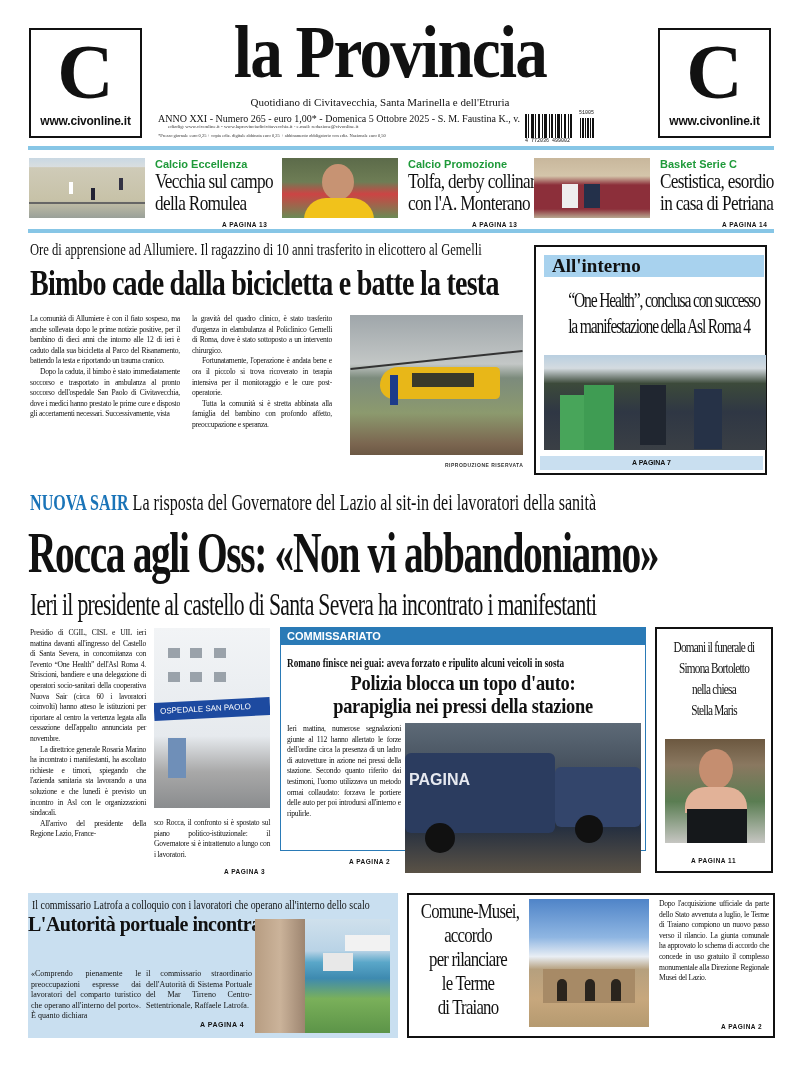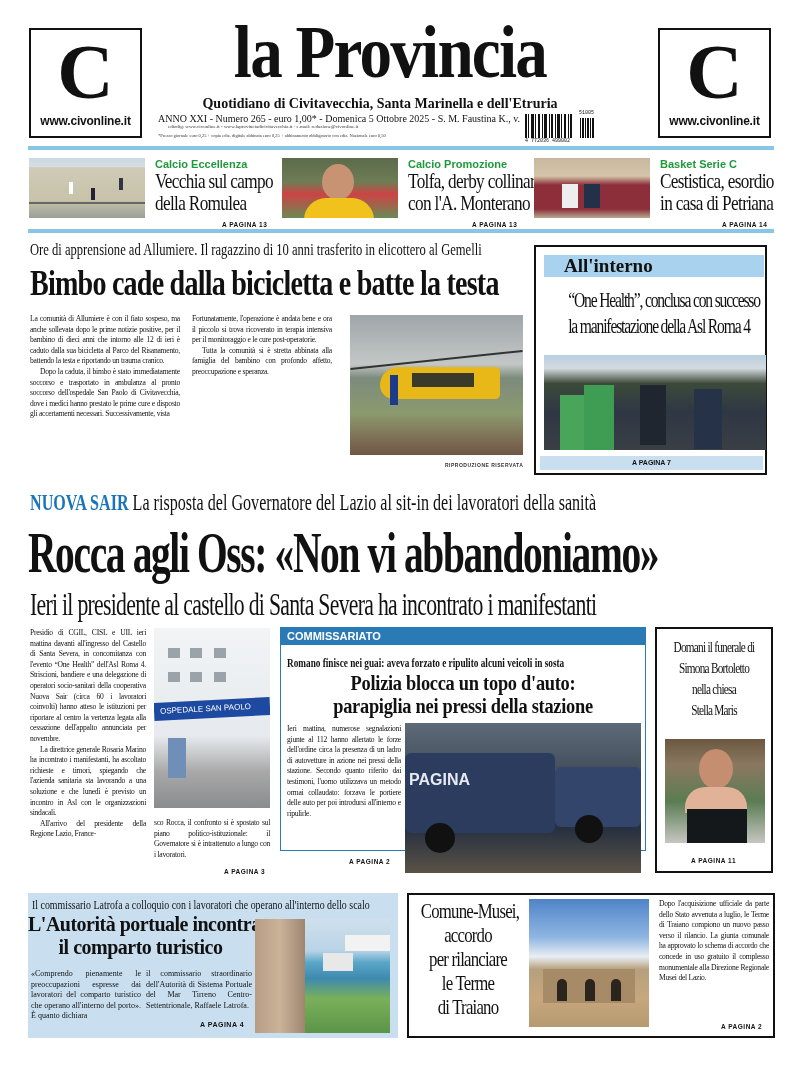--- a/index.html
+++ b/index.html
@@ -2,21 +2,21 @@
 <html><head>
 <meta charset="utf-8">
 <style>
 *{box-sizing:border-box;margin:0;padding:0}
 body{width:802px;height:1081px;background:#fff;position:relative;overflow:hidden;font-family:"DejaVu Serif",serif;color:#111}
 .abs{position:absolute}
 .cbox{position:absolute;border:2px solid #111;width:113px;height:110px;text-align:center;background:#fff}
 .cbox .c{font-family:"Liberation Serif",serif;font-weight:bold;font-size:78px;line-height:84px;display:block}
 .cbox .u{font-family:"Liberation Sans",sans-serif;font-weight:bold;font-size:12px;display:block;letter-spacing:-.2px}
 .masthead{left:180px;top:14px;width:420px;text-align:center;font-family:"Liberation Serif",serif;font-weight:bold;font-size:74px;line-height:76px;letter-spacing:-2px;transform:scaleX(.88);transform-origin:center}
-.tagline{left:160px;top:96px;width:440px;text-align:center;font-family:"Liberation Serif",serif;font-weight:bold;font-size:14px}
+.tagline{left:160px;top:96px;width:440px;text-align:center;font-family:"Liberation Serif",serif;font-weight:normal;font-size:11px}
 .info1{left:158px;top:113px;width:370px;font-family:"Liberation Serif",serif;font-size:10px;white-space:nowrap}
 .info2{left:168px;top:124px;width:360px;font-family:"Liberation Serif",serif;font-size:5px;white-space:nowrap;color:#333}
 .info3{left:158px;top:133px;width:370px;font-family:"Liberation Serif",serif;font-size:4.5px;white-space:nowrap;color:#333}
 .barcode{left:525px;top:110px;width:80px;height:34px}
 .bluebar{height:4px;background:#87c6e6;left:28px;width:746px}
 .teaser-kicker{font-family:"Liberation Sans",sans-serif;font-weight:bold;font-size:11px;color:#1f9a3a;white-space:nowrap}
 .teaser-title{font-family:"Liberation Serif",serif;font-size:18px;line-height:19px;letter-spacing:-.8px;transform:scaleX(.82);transform-origin:left;white-space:nowrap}
 .pag{font-family:"Liberation Sans",sans-serif;font-weight:bold;font-size:6.5px;letter-spacing:.5px;white-space:nowrap}
 .body-text{font-family:Liberation Serif, serif;font-size:7.6px;line-height:10.6px;text-align:justify;letter-spacing:-.25px}
 .body-text p{text-indent:10px}
@@ -107,33 +107,34 @@
 <div class="abs bluebar" style="top:229px"></div>
 
 <div class="abs condensed" style="left:30px;top:240px;font-size:17px;transform:scaleX(.74)">Ore di apprensione ad Allumiere. Il ragazzino di 10 anni trasferito in elicottero al Gemelli</div>
 <div class="abs condensed" style="left:30px;top:262px;font-size:36px;font-weight:bold;letter-spacing:-1px;transform:scaleX(.78)">Bimbo cade dalla bicicletta e batte la testa</div>
 
 <div class="abs body-text" style="left:30px;top:314px;width:150px">
   <p>La comunità di Allumiere è con il fiato sospeso, ma anche sollevata dopo le prime notizie positive, per il bambino di dieci anni che intorno alle 12 di ieri è caduto dalla sua bicicletta al Parco del Risanamento, battendo la testa e riportando un trauma cranico.</p>
   <p>Dopo la caduta, il bimbo è stato immediatamente soccorso e trasportato in ambulanza al pronto soccorso dell'ospedale San Paolo di Civitavecchia, dove i medici hanno prestato le prime cure e disposto gli accertamenti necessari. Successivamente, vista</p>
 </div>
 <div class="abs body-text" style="left:192px;top:314px;width:140px">
+  <p>la gravità del quadro clinico, è stato trasferito d'urgenza in elambulanza al Policlinico Gemelli di Roma, dove è stato sottoposto a un intervento chirurgico.</p>
   <p>Fortunatamente, l'operazione è andata bene e ora il piccolo si trova ricoverato in terapia intensiva per il monitoraggio e le cure post-operatorie.</p>
   <p>Tutta la comunità si è stretta abbinata alla famiglia del bambino con profondo affetto, preoccupazione e speranza.</p>
 </div>
 <div class="photo" style="left:350px;top:315px;width:173px;height:140px;background:linear-gradient(180deg,#9fa6aa 0%,#c3c7c6 35%,#7c8b7c 45%,#8c9a6e 70%,#7b6650 92%,#6c5844 100%)">
   <div class="abs" style="left:30px;top:52px;width:120px;height:32px;border-radius:40px 10px 10px 30px;background:#e8b718"></div>
   <div class="abs" style="left:0;top:44px;width:173px;height:2px;background:#333;transform:rotate(-6deg)"></div>
   <div class="abs" style="left:62px;top:58px;width:62px;height:14px;background:#3a3a2a"></div>
   <div class="abs" style="left:40px;top:60px;width:8px;height:30px;background:#1c3b8a"></div>
 </div>
 <div class="abs pag" style="left:445px;top:462px;font-size:5px;color:#333">RIPRODUZIONE RISERVATA</div>
 
 <div class="abs" style="left:534px;top:245px;width:233px;height:230px;border:2px solid #111">
-  <div class="abs" style="left:8px;top:8px;width:220px;height:22px;background:#a8d2ee;padding-left:20px;font-family:'Liberation Serif',serif;font-weight:bold;font-size:19px;line-height:22px">All'interno</div>
+  <div class="abs" style="left:8px;top:8px;width:220px;height:22px;background:#a8d2ee;padding-left:8px;font-family:'Liberation Serif',serif;font-weight:bold;font-size:19px;line-height:22px">All'interno</div>
   <div class="abs" style="left:8px;top:40px;width:220px;text-align:center;font-family:'Liberation Serif',serif;font-size:20px;line-height:26px;letter-spacing:-1.5px;transform:scaleX(.78);transform-origin:center;white-space:nowrap">
     <span>“One Health”, conclusa con successo</span><br><span>la manifestazione della Asl Roma 4</span>
   </div>
   <div class="photo" style="left:8px;top:108px;width:222px;height:95px;background:linear-gradient(180deg,#b9cfe0 0%,#d4dbe0 14%,#3c4a3a 30%,#2f3744 60%,#3a3f45 100%)">
     <div class="abs" style="left:16px;top:40px;width:36px;height:55px;background:#48a55a"></div>
     <div class="abs" style="left:40px;top:30px;width:30px;height:65px;background:#3f9c53"></div>
     <div class="abs" style="left:96px;top:30px;width:26px;height:60px;background:#202630"></div>
     <div class="abs" style="left:150px;top:34px;width:28px;height:60px;background:#263247"></div>
   </div>
   <div class="abs" style="left:4px;top:209px;width:223px;height:14px;background:#c9dff0;text-align:center;font-family:'Liberation Sans',sans-serif;font-weight:bold;font-size:7px;line-height:14px">A PAGINA 7</div>
@@ -193,21 +194,21 @@
     <div class="abs" style="left:34px;top:10px;width:34px;height:40px;border-radius:50%;background:#c58e70"></div>
     <div class="abs" style="left:20px;top:48px;width:62px;height:26px;border-radius:20px 20px 0 0;background:#e2b298"></div>
     <div class="abs" style="left:22px;top:70px;width:60px;height:34px;background:#15181b"></div>
   </div>
   <div class="abs pag" style="left:34px;top:228px">A PAGINA 11</div>
 </div>
 
 <div class="abs" style="left:28px;top:893px;width:370px;height:145px;background:#c9dff0">
   <div class="abs condensed" style="left:4px;top:4px;font-size:13px;transform:scaleX(.76)">Il commissario Latrofa a colloquio con i lavoratori che operano all'interno dello scalo</div>
   <div class="abs" style="left:0;top:20px;width:225px;text-align:center;font-family:'Liberation Serif',serif;font-weight:bold;font-size:20px;line-height:23px;letter-spacing:-.5px;white-space:nowrap">
-    <span>L'Autorità portuale incontra</span><br><span>il comparto turistico</span>
+    <span>L'Autorità portuale incontra</span><br>
   </div>
   <div class="abs" style="left:118px;top:76px;width:106px;font-family:'Liberation Serif',serif;font-size:8px;line-height:10.6px;text-align:justify">il commissario straordinario dell'Autorità di Sistema Portuale del Mar Tirreno Centro-Settentrionale, Raffaele Latrofa.</div>
   <div class="abs" style="left:3px;top:76px;width:110px;font-family:'Liberation Serif',serif;font-size:8px;line-height:10.6px;text-align:justify">«Comprendo pienamente le preoccupazioni espresse dai lavoratori del comparto turistico che operano all'interno del porto». È quanto dichiara</div>
   <div class="abs pag" style="left:172px;top:128px;font-size:7px">A PAGINA 4</div>
   <div class="photo" style="left:227px;top:26px;width:135px;height:114px;background:linear-gradient(180deg,#cfe0ec 0%,#b9d3e6 28%,#5aa7c9 38%,#3e8ab0 52%,#7ab05a 70%,#5c9448 100%)">
     <div class="abs" style="left:0;top:0;width:50px;height:114px;background:linear-gradient(90deg,#b79d82,#cbb39a,#9d8570)"></div>
     <div class="abs" style="left:90px;top:16px;width:45px;height:16px;background:#f2f2f2"></div>
     <div class="abs" style="left:68px;top:34px;width:30px;height:18px;background:#e8e8e8"></div>
   </div>
 </div>

